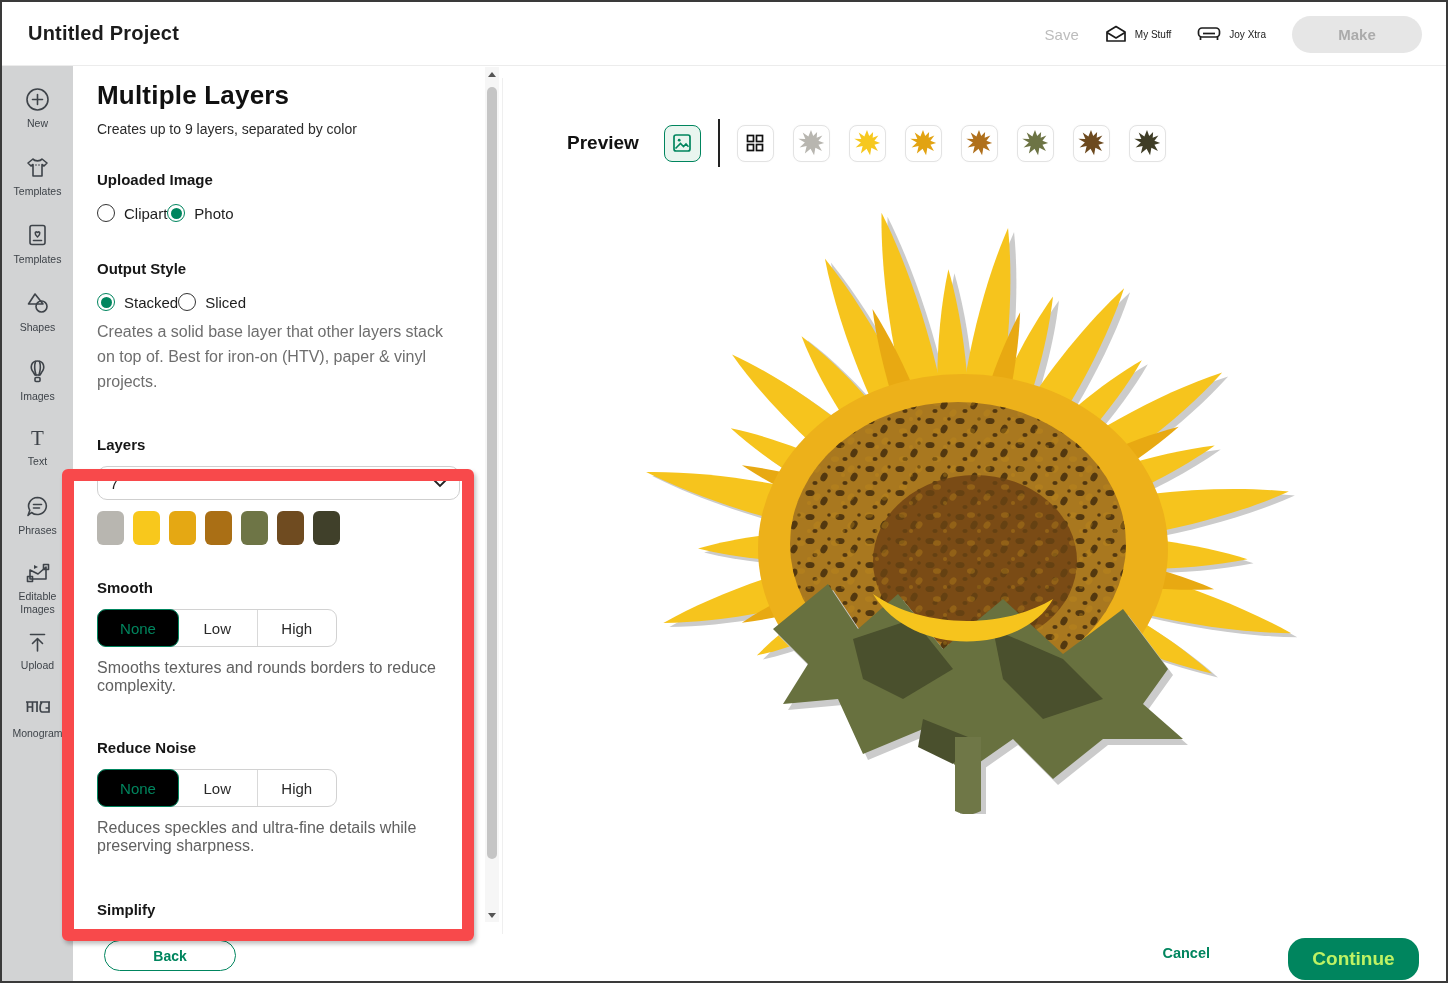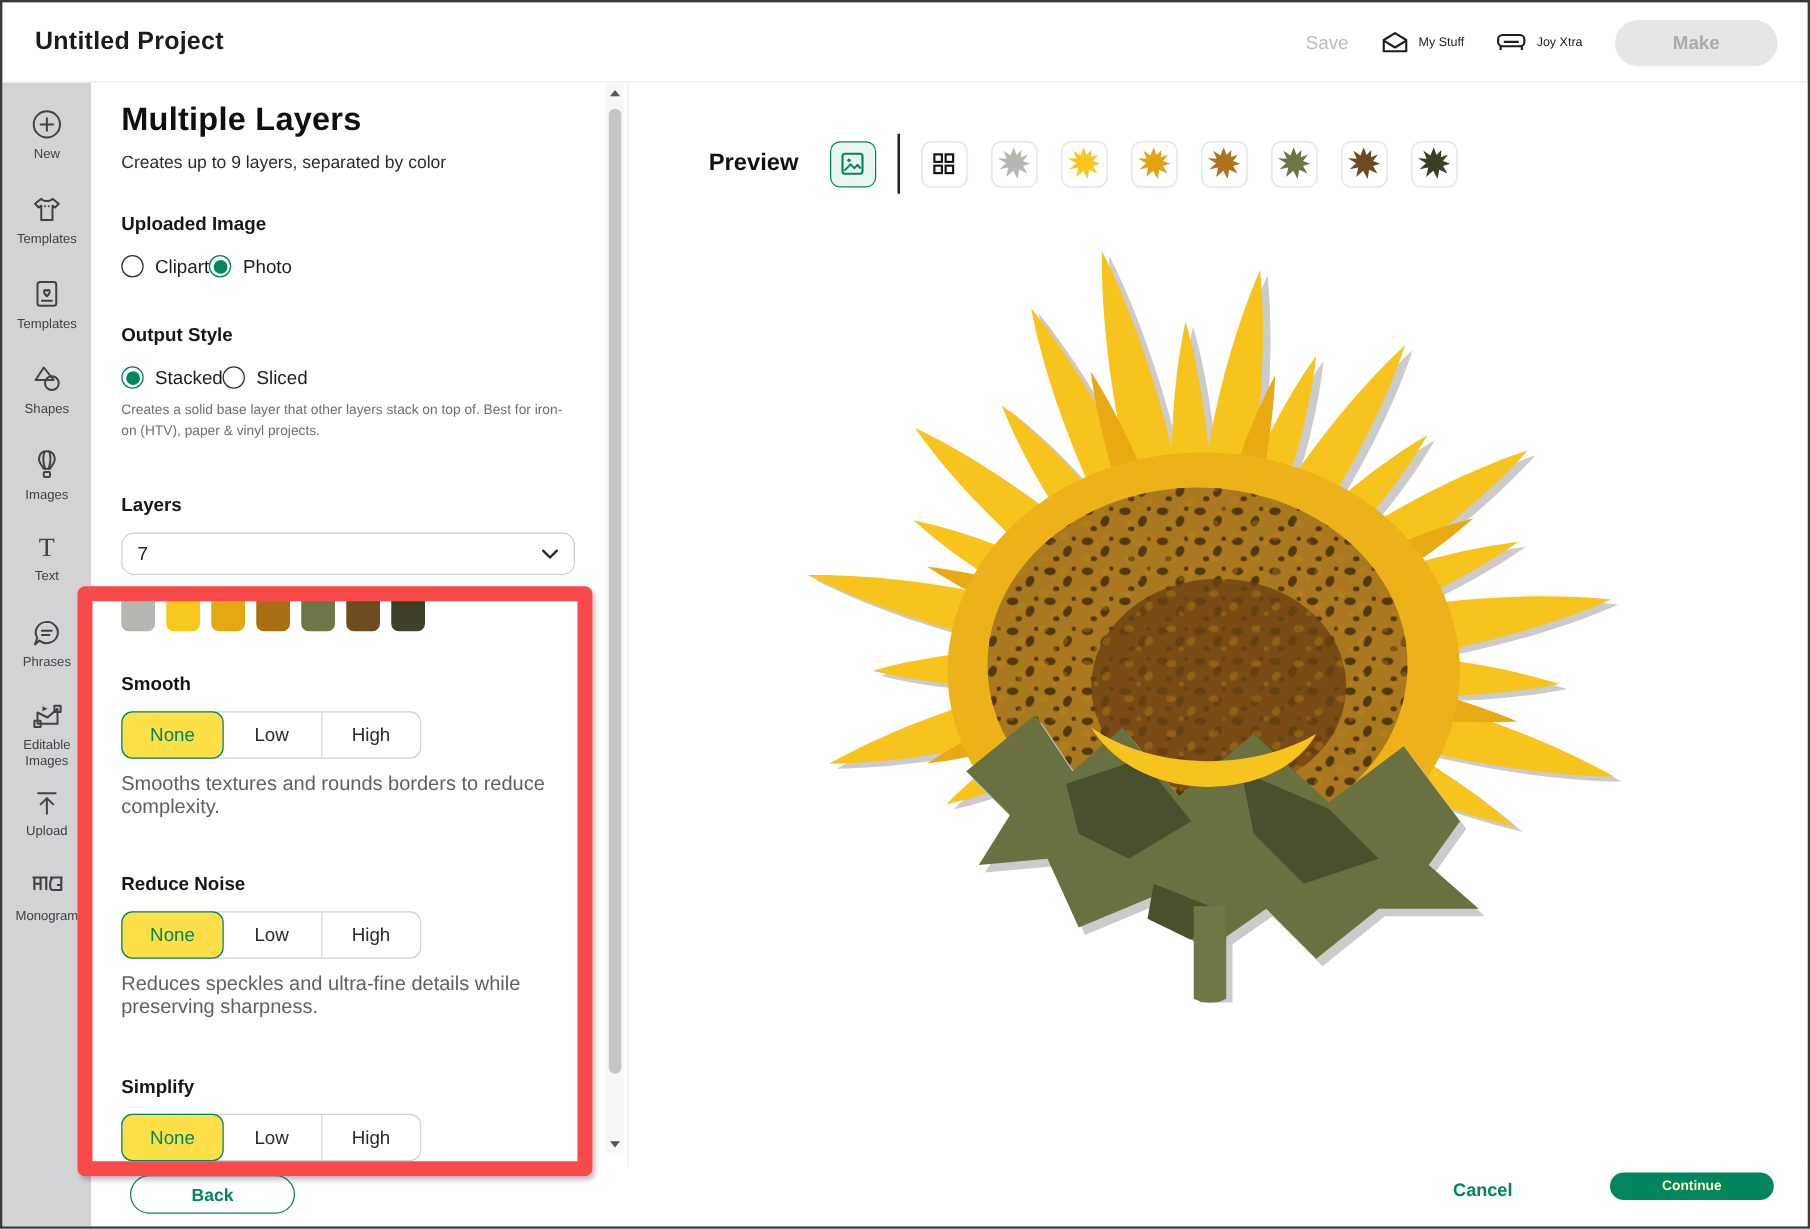--- a/index.html
+++ b/index.html
@@ -31,71 +31,71 @@
   .panel { position:absolute; left:71px; top:64px; width:429px; height:868px; background:#fff; }
   .panel-inner { padding:14px 40px 0 24px; }
   .panel h2 { font-size:26px; font-weight:700; color:#101010; letter-spacing:.2px; }
   .panel .subtitle { font-size:14px; color:#2b2b2b; margin-top:10px; }
   .sec-label { font-size:15px; font-weight:700; color:#161616; }
   .radio-row { display:flex; margin-top:16px; }
   .radio-opt { display:flex; align-items:center; gap:9px; font-size:15px; color:#1d1d1d; cursor:pointer; }
   .radio { width:18px; height:18px; border:1.8px solid #333; border-radius:50%; position:relative; flex:none; }
   .radio.sel { border-color:#00855e; }
   .radio.sel::after { content:""; position:absolute; inset:2.5px; border-radius:50%; background:#00855e; }
-  .desc { font-size:11px; color:#6e6e6e; line-height:1.55; margin-top:9px; }
+  .desc { font-size:16px; color:#6e6e6e; line-height:1.55; margin-top:9px; }
   .dropdown { margin-top:13px; width:363px; height:34px; border:1px solid #cfcfcf; border-radius:10px;
               display:flex; align-items:center; padding:0 12px; font-size:15px; color:#1d1d1d;
               justify-content:space-between; cursor:pointer; background:#fff; }
   .swatch-row { display:flex; gap:9px; margin-top:11px; }
   .swatch { width:27px; height:34px; border-radius:6px; }
 
   .adv-head { display:flex; align-items:center; margin-top:34px; }
   .adv-title { font-size:19px; color:#2a2a2a; font-weight:400; letter-spacing:.2px; }
   .adv-chevron { margin-left:14px; }
   .reset-btn { margin-left:auto; display:flex; align-items:center; gap:7px; background:none; border:none;
                color:#00855e; font-size:15px; font-weight:700; cursor:pointer; }
 
   .ctl-group { margin-top:34px; }
   .seg { display:flex; width:240px; height:38px; border:1px solid #d2d2d2; border-radius:9px;
          margin-top:13px; background:#fff; position:relative; }
   .seg-btn { flex:1; background:none; border:none; font-size:15px; color:#2a2a2a; cursor:pointer;
              border-right:1px solid #d9d9d9; }
   .seg-btn:last-child { border-right:none; }
-  .seg-btn.sel { background:#fde047; border:1.5px solid #00855e; border-radius:9px; color:#00855e;
+  .seg-btn.sel { background:#000000; border:1.5px solid #00855e; border-radius:9px; color:#00855e;
                  margin:-1px; flex:1.02; }
   .caption { font-size:16px; color:#606060; margin-top:12px; }
 
   
   .scrollbar { position:absolute; left:483px; top:65px; width:14px; height:855px; background:#f6f6f6; }
   .sb-arrow { position:absolute; left:0; width:14px; height:14px; display:flex; align-items:center; justify-content:center; }
   .tri-up { width:0; height:0; border-left:4px solid transparent; border-right:4px solid transparent; border-bottom:5px solid #555; }
   .tri-dn { width:0; height:0; border-left:4px solid transparent; border-right:4px solid transparent; border-top:5px solid #555; }
   .sb-thumb { position:absolute; left:2px; top:20px; width:10px; height:772px; background:#c5c5c5; border-radius:5px; }
 
   
-  .preview { position:absolute; left:500px; top:64px; width:946px; height:868px; background:#fff; border-left:1px solid #efefef; }
+  .preview { position:absolute; left:500px; top:76px; width:946px; height:868px; background:#fff; border-left:1px solid #efefef; }
   .pv-head { position:absolute; left:64px; top:41px; display:flex; align-items:center; }
   .pv-title { font-size:19px; font-weight:700; color:#111; }
   .pv-imgbtn { margin-left:25px; width:37px; height:37px; border:1.5px solid #00855e; background:#e9f5ef;
                border-radius:8px; display:flex; align-items:center; justify-content:center; cursor:pointer; }
   .pv-divider { width:2px; height:48px; background:#222; margin:0 17px; }
   .pv-btn { width:37px; height:37px; border:1px solid #e3e3e3; background:#fff; border-radius:8px;
             display:flex; align-items:center; justify-content:center; cursor:pointer; margin-right:19px;
             box-shadow:0 0 2px rgba(0,0,0,.04); }
   .pv-btn svg { display:block; }
   .sunflower { position:absolute; left:120px; top:121px; }
 
   
   .footer { position:absolute; left:71px; top:932px; width:1377px; height:49px; background:#fff; }
   .back-btn { position:absolute; left:31px; top:6px; width:132px; height:31px; border:1.6px solid #00855e;
               border-radius:17px; background:#fff; color:#00855e; font-size:14px; font-weight:700; cursor:pointer; }
   .cancel-btn { position:absolute; right:240px; top:11px; background:none; border:none; color:#00855e;
                 font-size:14.5px; font-weight:700; cursor:pointer; }
-  .continue-btn { position:absolute; right:31px; top:4px; width:131px; height:22px; border:none;
-                  border-radius:17px; background:#00855e; color:#fef9c3; font-size:11px; font-weight:700; cursor:pointer; }
+  .continue-btn { position:absolute; right:31px; top:4px; width:131px; height:42px; border:none;
+                  border-radius:17px; background:#00855e; color:#bef264; font-size:19px; font-weight:700; cursor:pointer; }
 
   
   .red-box { position:absolute; left:60px; top:467px; width:412px; height:472px;
              border:12px solid #f8494b; border-radius:6px; z-index:40; pointer-events:none;
              box-shadow:2px 3px 4px rgba(0,0,0,.25); }
 
   .icon-stroke { stroke:#3e4349; fill:none; stroke-width:1.6; stroke-linecap:round; stroke-linejoin:round; }
 </style>
 </head>
 <body>

